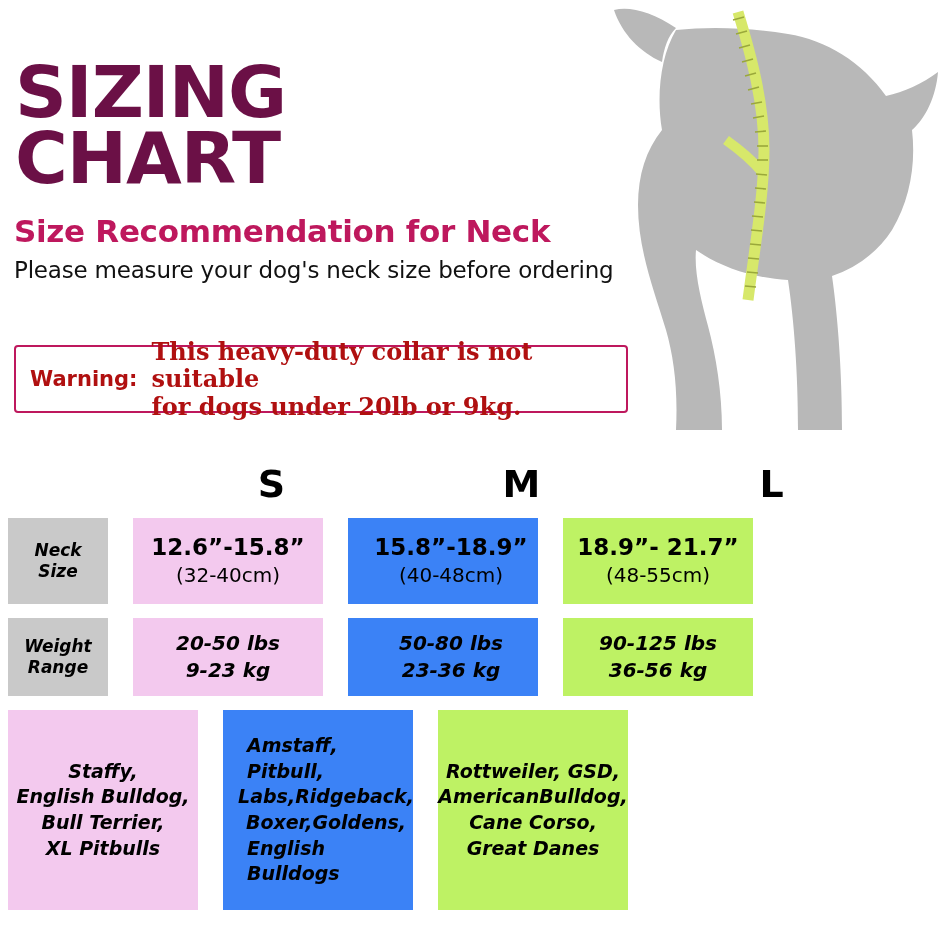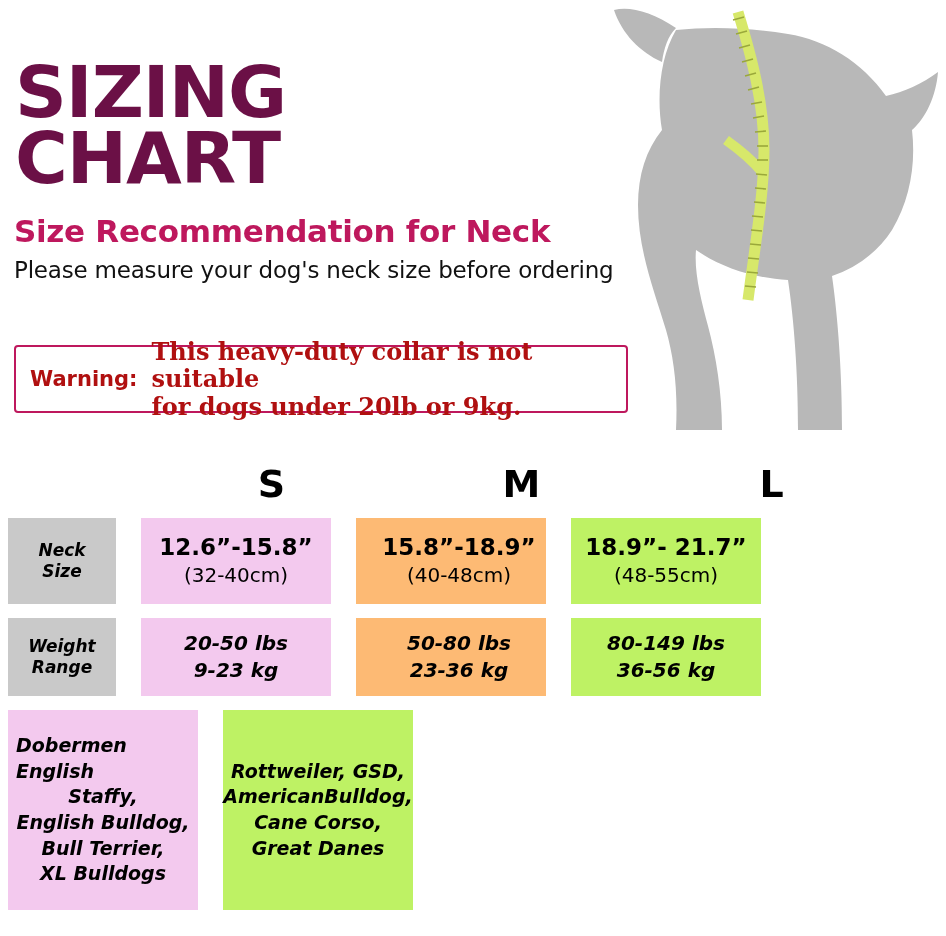--- a/index.html
+++ b/index.html
@@ -110,21 +110,21 @@
     position: absolute;
     left: 8px;
     top: 518px;
     width: 930px;
   }
   .row {
     display: flex;
     margin-bottom: 14px;
   }
   .cell-label {
-    width: 108px;
+    width: 100px;
     background: #c9c9c9;
     display: flex;
     align-items: center;
     justify-content: center;
     text-align: center;
     font-family: "DejaVu Sans", sans-serif;
     font-weight: bold;
     font-style: italic;
     font-size: 17px;
     color: #000000;
@@ -137,21 +137,21 @@
     display: flex;
     flex-direction: column;
     align-items: center;
     justify-content: center;
     text-align: left;
     box-sizing: border-box;
     margin-right: 25px;
   }
   .cell:last-child { margin-right: 0; }
   .c-s { background: #f3c9ee; }
-  .c-m { background: #fdba74; padding-left: 16px; }
+  .c-m { background: #3b82f6; padding-left: 16px; }
   .c-l { background: #bef264; }
 
   .neck-main {
     font-family: "DejaVu Sans", sans-serif;
     font-weight: bold;
     font-size: 23px;
     color: #000;
     line-height: 1.1;
   }
   .neck-sub {
@@ -287,32 +287,37 @@
     </div>
     <div class="cell c-s">
       <div class="weight-line">20-50 lbs</div>
       <div class="weight-line">9-23 kg</div>
     </div>
     <div class="cell c-m">
       <div class="weight-line">50-80 lbs</div>
       <div class="weight-line">23-36 kg</div>
     </div>
     <div class="cell c-l">
-      <div class="weight-line">80-149 lbs</div>
+      <div class="weight-line">90-125 lbs</div>
       <div class="weight-line">36-56 kg</div>
     </div>
   </div>
 
   <div class="row row-breed">
     <div class="cell c-s">
-      <div class="breed-line">Dobermen English</div>
       <div class="breed-line">Staffy,</div>
       <div class="breed-line">English Bulldog,</div>
       <div class="breed-line">Bull Terrier,</div>
-      <div class="breed-line">XL Bulldogs</div>
+      <div class="breed-line">XL Pitbulls</div>
+    </div>
+    <div class="cell c-m">
+      <div class="breed-line">Amstaff, Pitbull,</div>
+      <div class="breed-line">Labs,Ridgeback,</div>
+      <div class="breed-line">Boxer,Goldens,</div>
+      <div class="breed-line">English Bulldogs</div>
     </div>
     <div class="cell c-l">
       <div class="breed-line">Rottweiler, GSD,</div>
       <div class="breed-line">AmericanBulldog,</div>
       <div class="breed-line">Cane Corso,</div>
       <div class="breed-line">Great Danes</div>
     </div>
   </div>
 
 </div>

